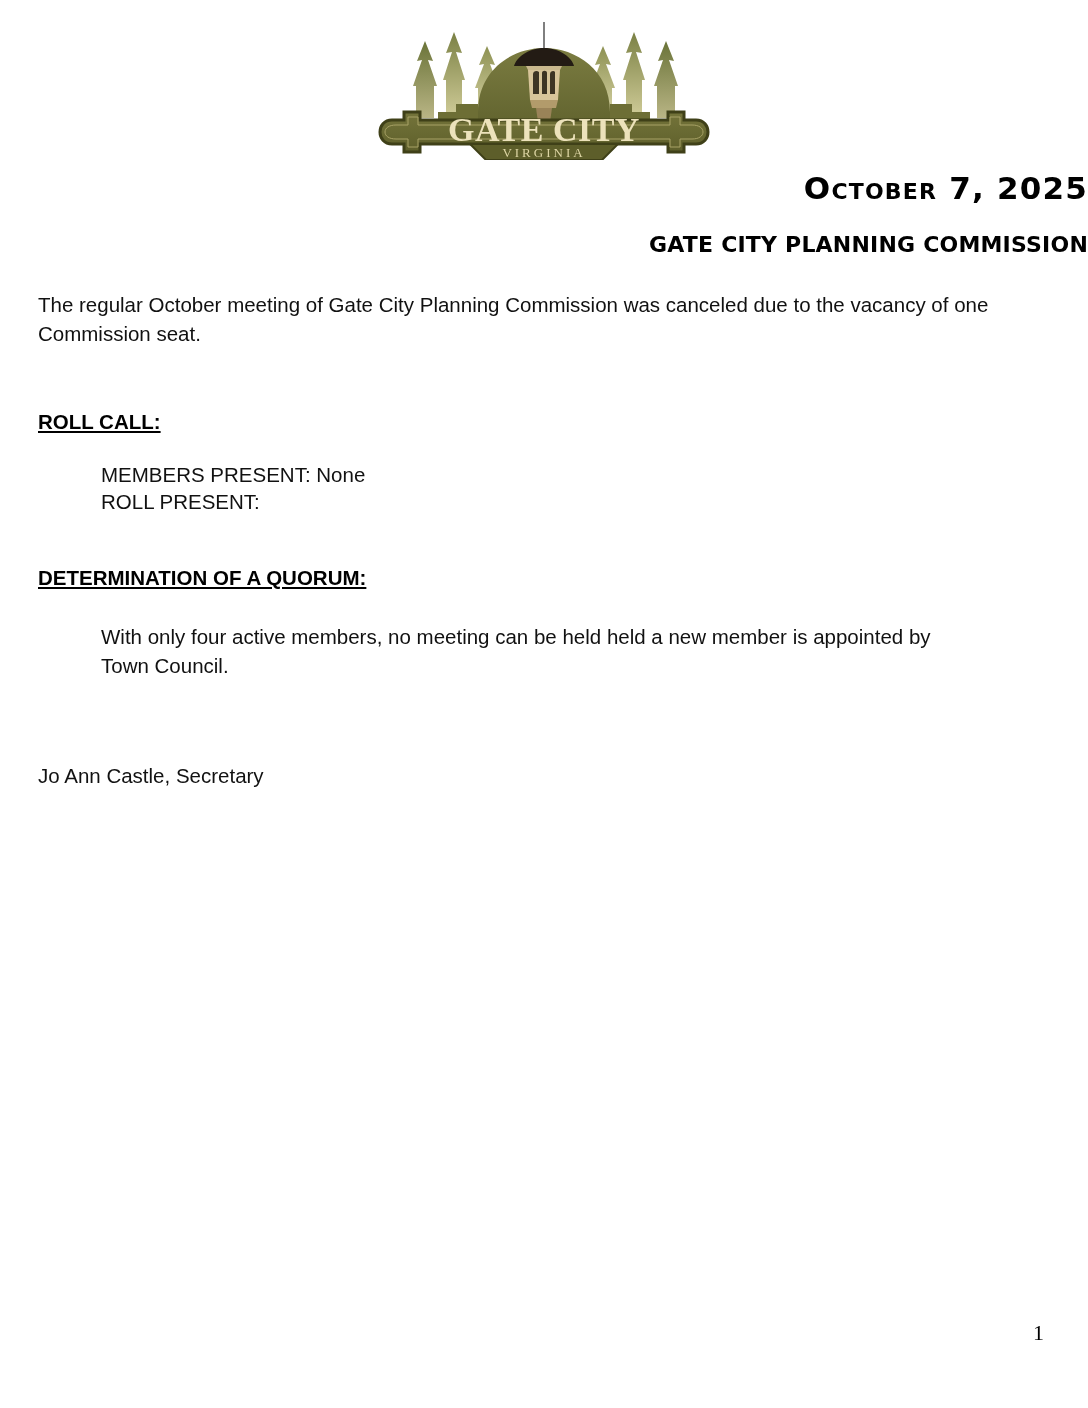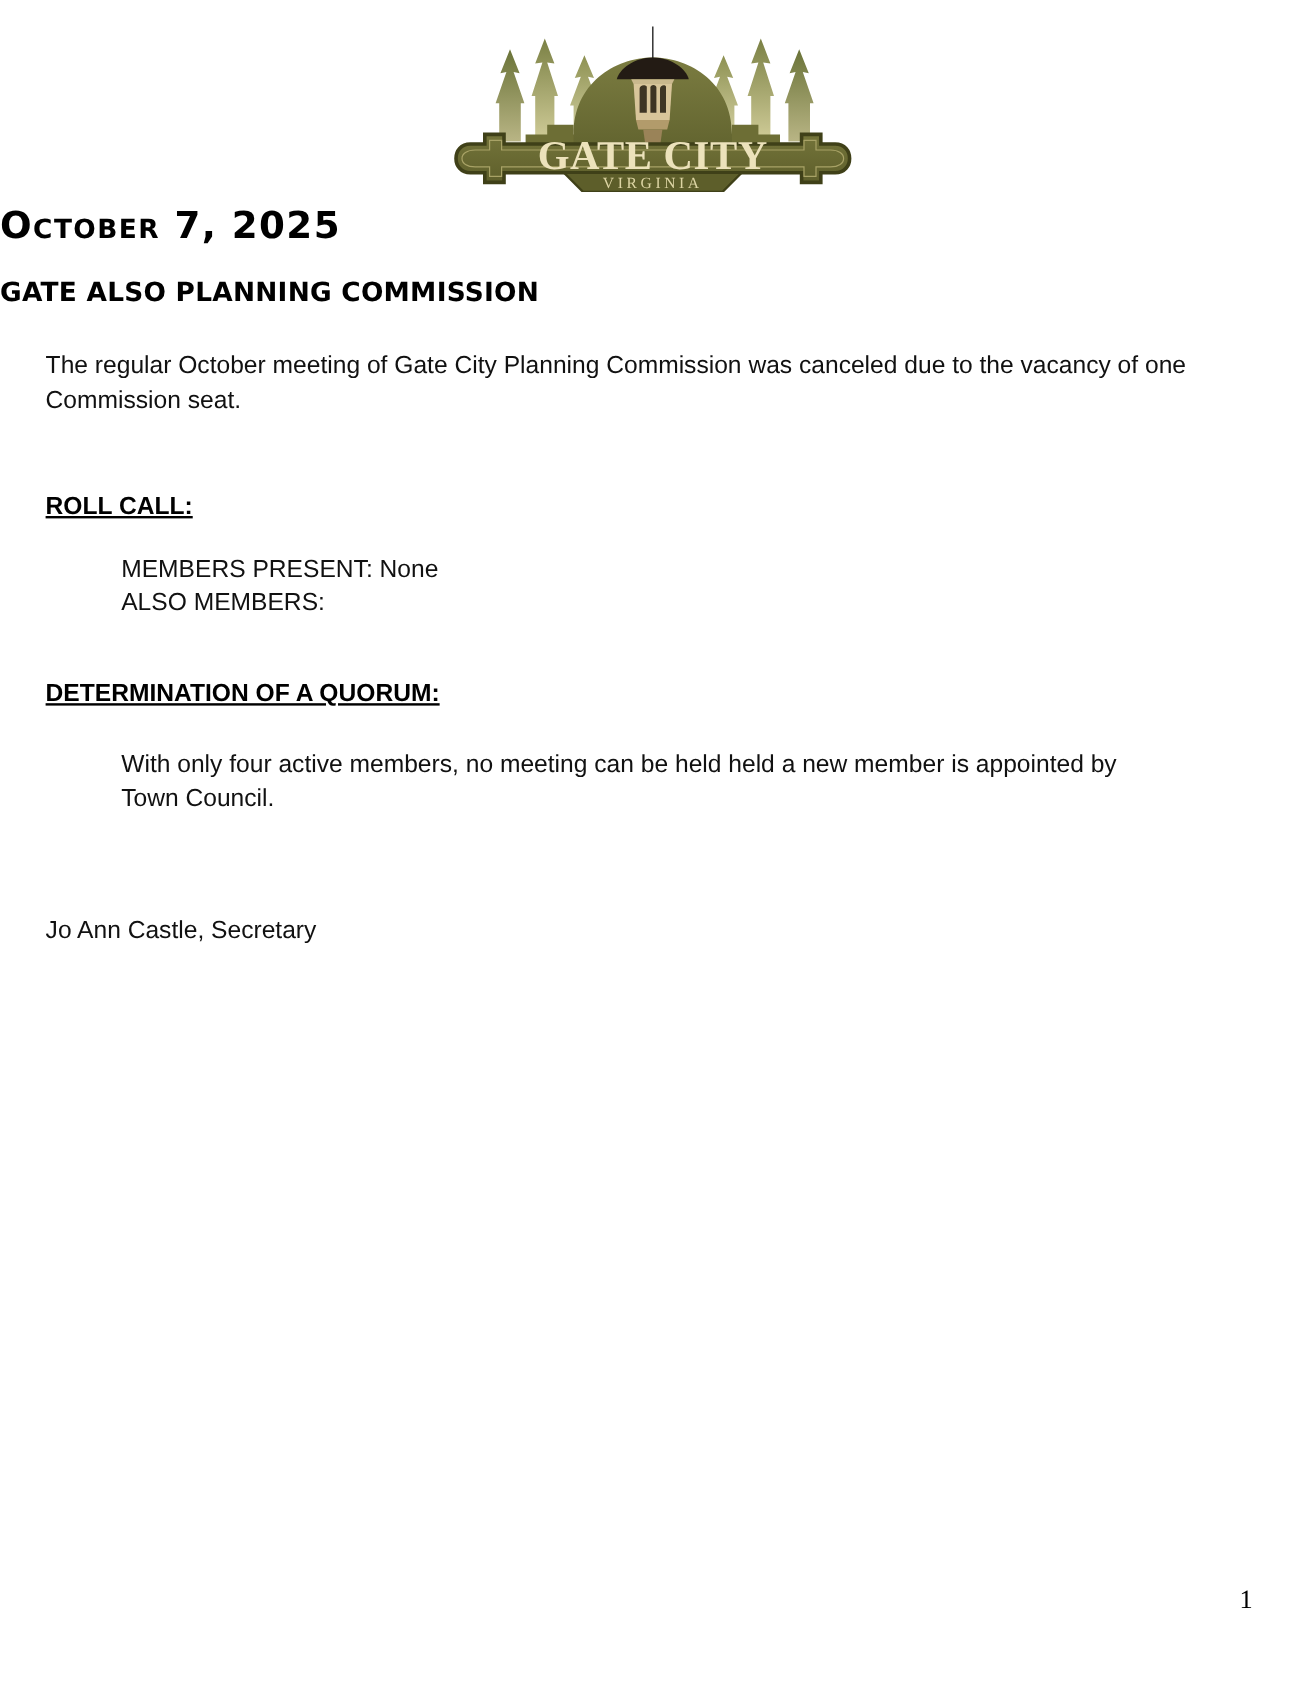--- a/index.html
+++ b/index.html
@@ -29,21 +29,21 @@
   }
   .logo {
     width: 340px;
     height: 152px;
     display: block;
   }
 
   
   .doc-date,
   .doc-title {
-    text-align: left;
+    text-align: right;
     font-family: "DejaVu Sans", sans-serif;
     font-weight: bold;
     color: #000000;
     letter-spacing: 0.5px;
   }
   .doc-date {
     font-size: 31px;
     margin-top: 10px;
     font-variant: small-caps;
     letter-spacing: 1.2px;
@@ -203,31 +203,31 @@
 
       <g>
         <path d="M96 136 L244 136 L228 152 L112 152 Z" fill="#5d5e2a" stroke="#3f4018" stroke-width="2"></path>
         <text x="170" y="149" text-anchor="middle" font-family="Liberation Serif, serif" font-size="13" letter-spacing="3" fill="#ddd5a4">VIRGINIA</text>
       </g>
     </svg>
   </div>
 
   <div class="doc-date">October 7, 2025</div>
 
-  <div class="doc-title">GATE ALSO PLANNING COMMISSION</div>
+  <div class="doc-title">GATE CITY PLANNING COMMISSION</div>
 
   <div class="content">
 
     <p class="para para-intro">The regular October meeting of Gate City Planning Commission was canceled due to the vacancy of one Commission seat.</p>
 
     <div class="section-head head-rollcall">ROLL CALL:</div>
 
     <div class="indent-block roster">
       <div class="roster-line">MEMBERS PRESENT: None</div>
-      <div class="roster-line">ALSO MEMBERS:</div>
+      <div class="roster-line">ROLL PRESENT:</div>
     </div>
 
     <div class="section-head head-quorum">DETERMINATION OF A QUORUM:</div>
 
     <div class="indent-block">
       <p class="para para-quorum">With only four active members, no meeting can be held held a new member is appointed by Town Council.</p>
     </div>
 
     <div class="signature">Jo Ann Castle, Secretary</div>
   </div>

